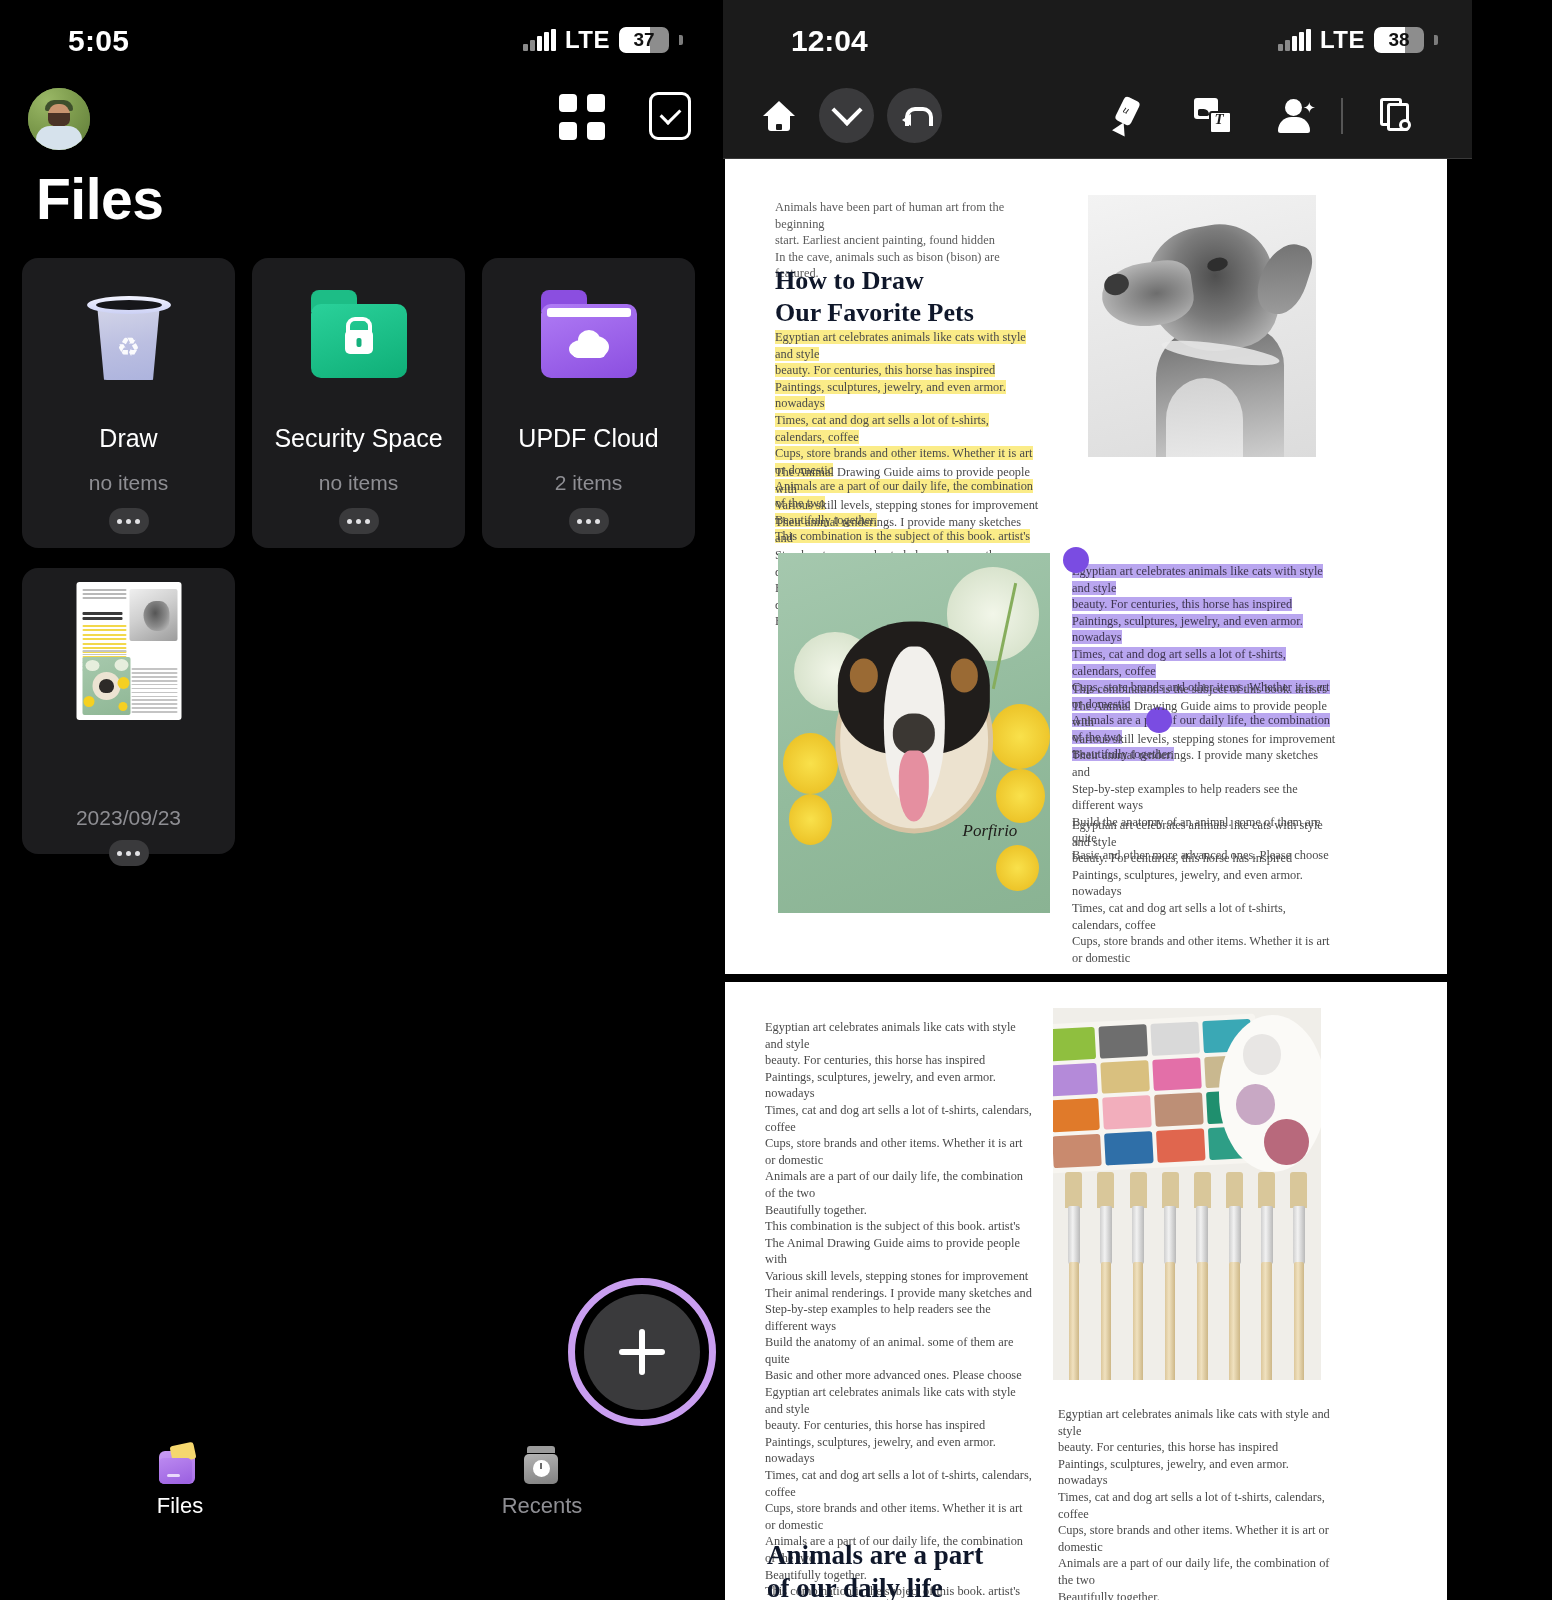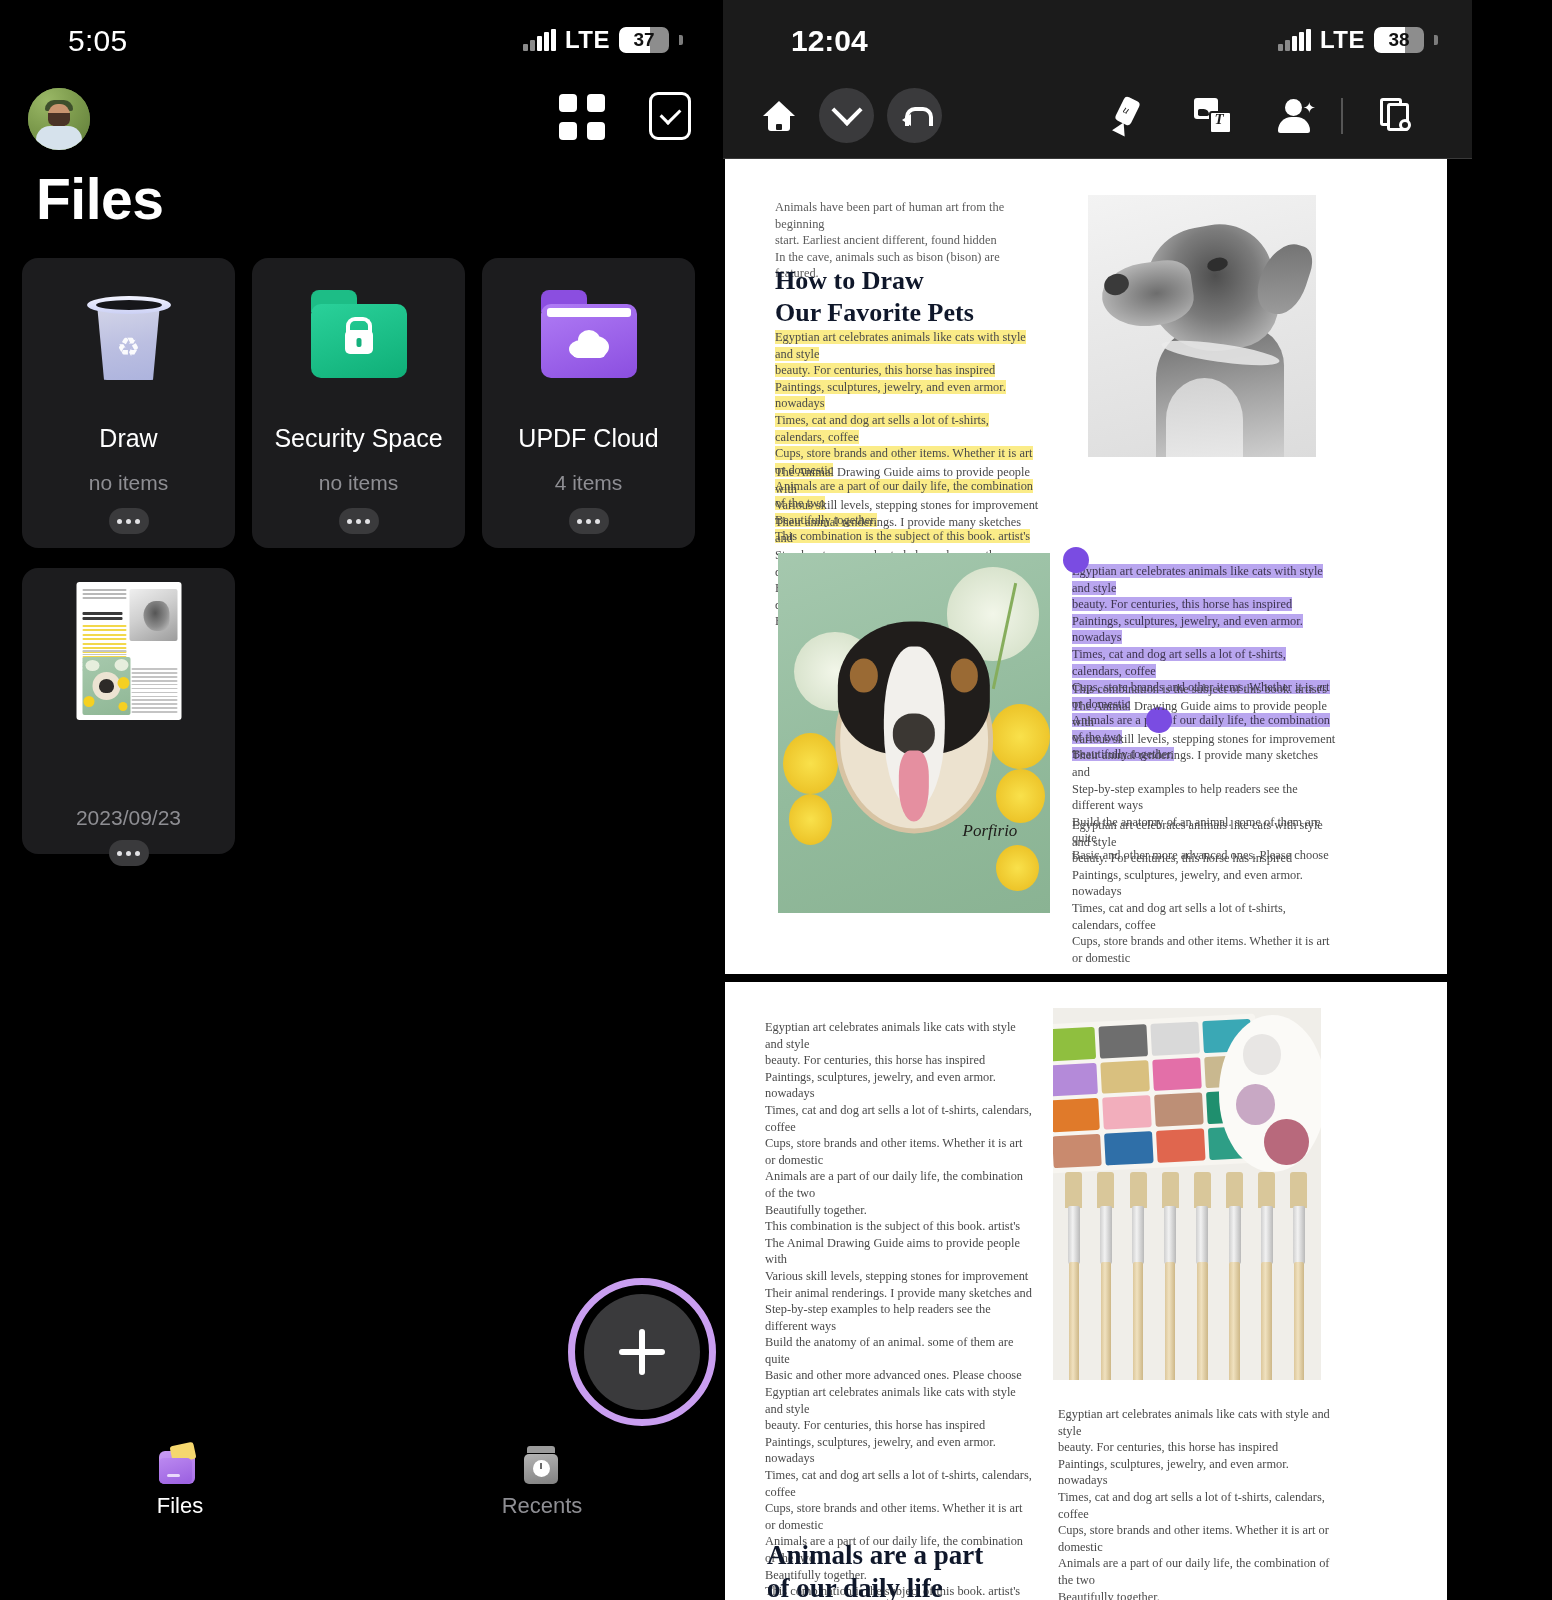--- a/index.html
+++ b/index.html
@@ -4,21 +4,21 @@
 <style>
   * { margin:0; padding:0; box-sizing:border-box; }
   html,body { width:1552px; height:1600px; background:#000; overflow:hidden;
               font-family:"Liberation Sans", sans-serif; }
   .stage { position:relative; width:1552px; height:1600px; background:#000; display:flex; }
 
   
   .phone-left { position:relative; width:723px; height:1600px; background:#000; flex:0 0 723px; }
 
   .statusbar { position:absolute; top:0; left:0; width:100%; height:72px; }
-  .sb-time { position:absolute; left:68px; top:24px; color:#fff; font-size:30px; font-weight:400; letter-spacing:.3px; }
+  .sb-time { position:absolute; left:68px; top:24px; color:#fff; font-size:30px; font-weight:700; letter-spacing:.3px; }
   .sb-right { position:absolute; right:40px; top:26px; display:flex; align-items:center; gap:9px; }
   .sig { display:flex; align-items:flex-end; gap:2.5px; height:22px; }
   .sig i { display:block; width:4.5px; background:#fff; border-radius:1px; }
   .sig i:nth-child(1){height:7px;} .sig i:nth-child(2){height:11px;}
   .sig i:nth-child(3){height:15px;} .sig i:nth-child(4){height:19px;} .sig i:nth-child(5){height:22px;}
   .sig .dim { background:#8a8a8a; }
   .lte { color:#fff; font-size:24px; font-weight:600; letter-spacing:.5px; }
   .batt { position:relative; width:50px; height:26px; border-radius:7px; background:#8d8d8d; overflow:hidden; }
   .batt .fill { position:absolute; left:0; top:0; bottom:0; width:62%; background:#fff; border-radius:7px 0 0 7px; }
   .batt .num { position:relative; z-index:2; display:block; text-align:center; line-height:26px;
@@ -408,21 +408,21 @@
               <span class="strip"></span>
             <span class="cloudg">
                 <span></span>
                 <span></span>
                 <span></span>
                 <span></span>
               </span>
           </div>
         </div>
         <div class="card-name">UPDF Cloud</div>
-        <div class="card-sub">4 items</div>
+        <div class="card-sub">2 items</div>
         <div class="dots">
             <i></i>
             <i></i>
             <i></i>
           </div>
       </div>
     </div>
 
     <div class="filecard">
       <div class="thumb">
@@ -573,21 +573,21 @@
             </span>
       </div>
     </div>
 
     <div class="doc">
 
       <div class="pg pg1">
 
         <div class="dtxt gray" style="left:50px;top:40px;width:250px;">
           <span>Animals have been part of human art from the beginning</span><br>
-          <span>start. Earliest ancient different, found hidden</span><br>
+          <span>start. Earliest ancient painting, found hidden</span><br>
           <span>In the cave, animals such as bison (bison) are featured.</span>
         </div>
 
         <div class="dhead" style="left:50px;top:106px;width:200px;font-size:26px;">How to Draw Our Favorite Pets</div>
 
         <div class="dtxt hl-y" style="left:50px;top:170px;width:265px;">
           <span>Egyptian art celebrates animals like cats with style and style</span><br>
           <span>beauty. For centuries, this horse has inspired</span><br>
           <span>Paintings, sculptures, jewelry, and even armor. nowadays</span><br>
           <span>Times, cat and dog art sells a lot of t-shirts, calendars, coffee</span><br>

